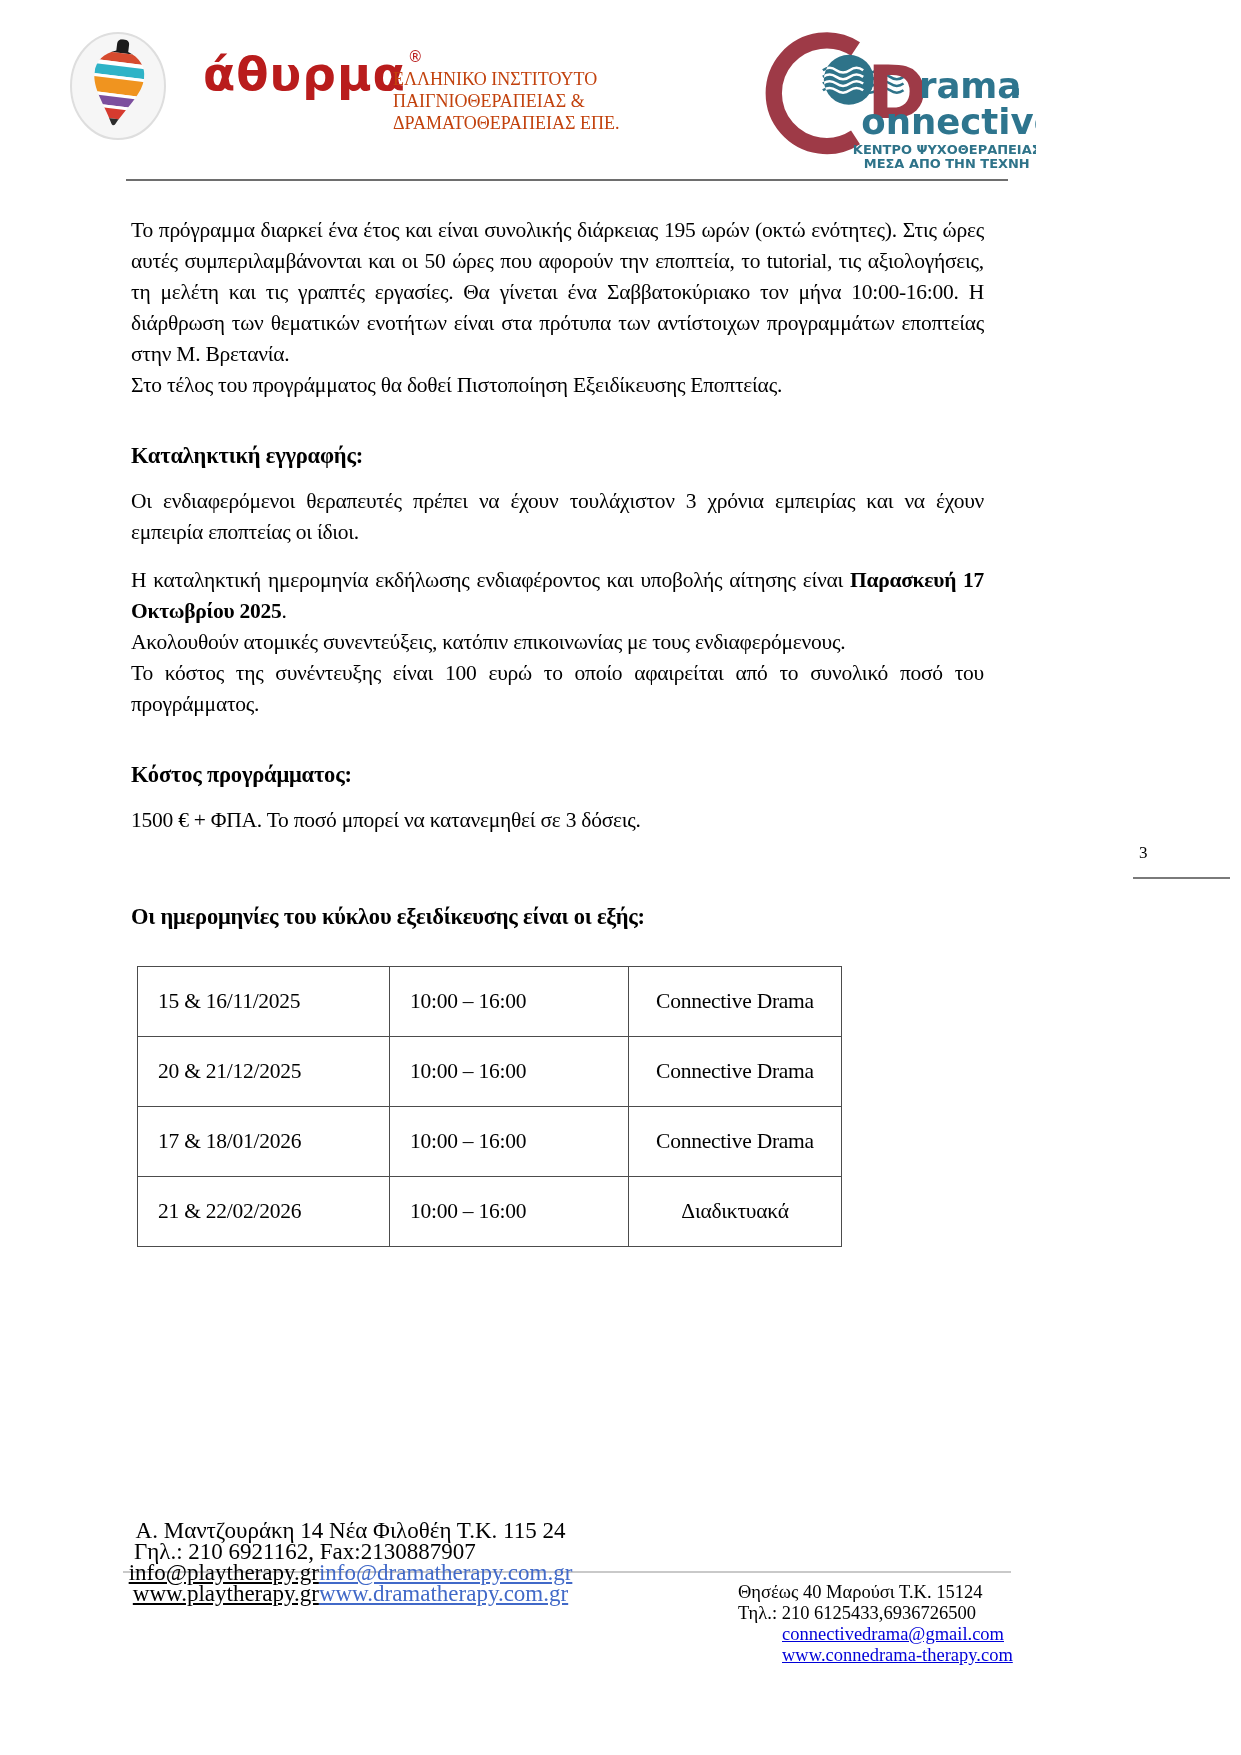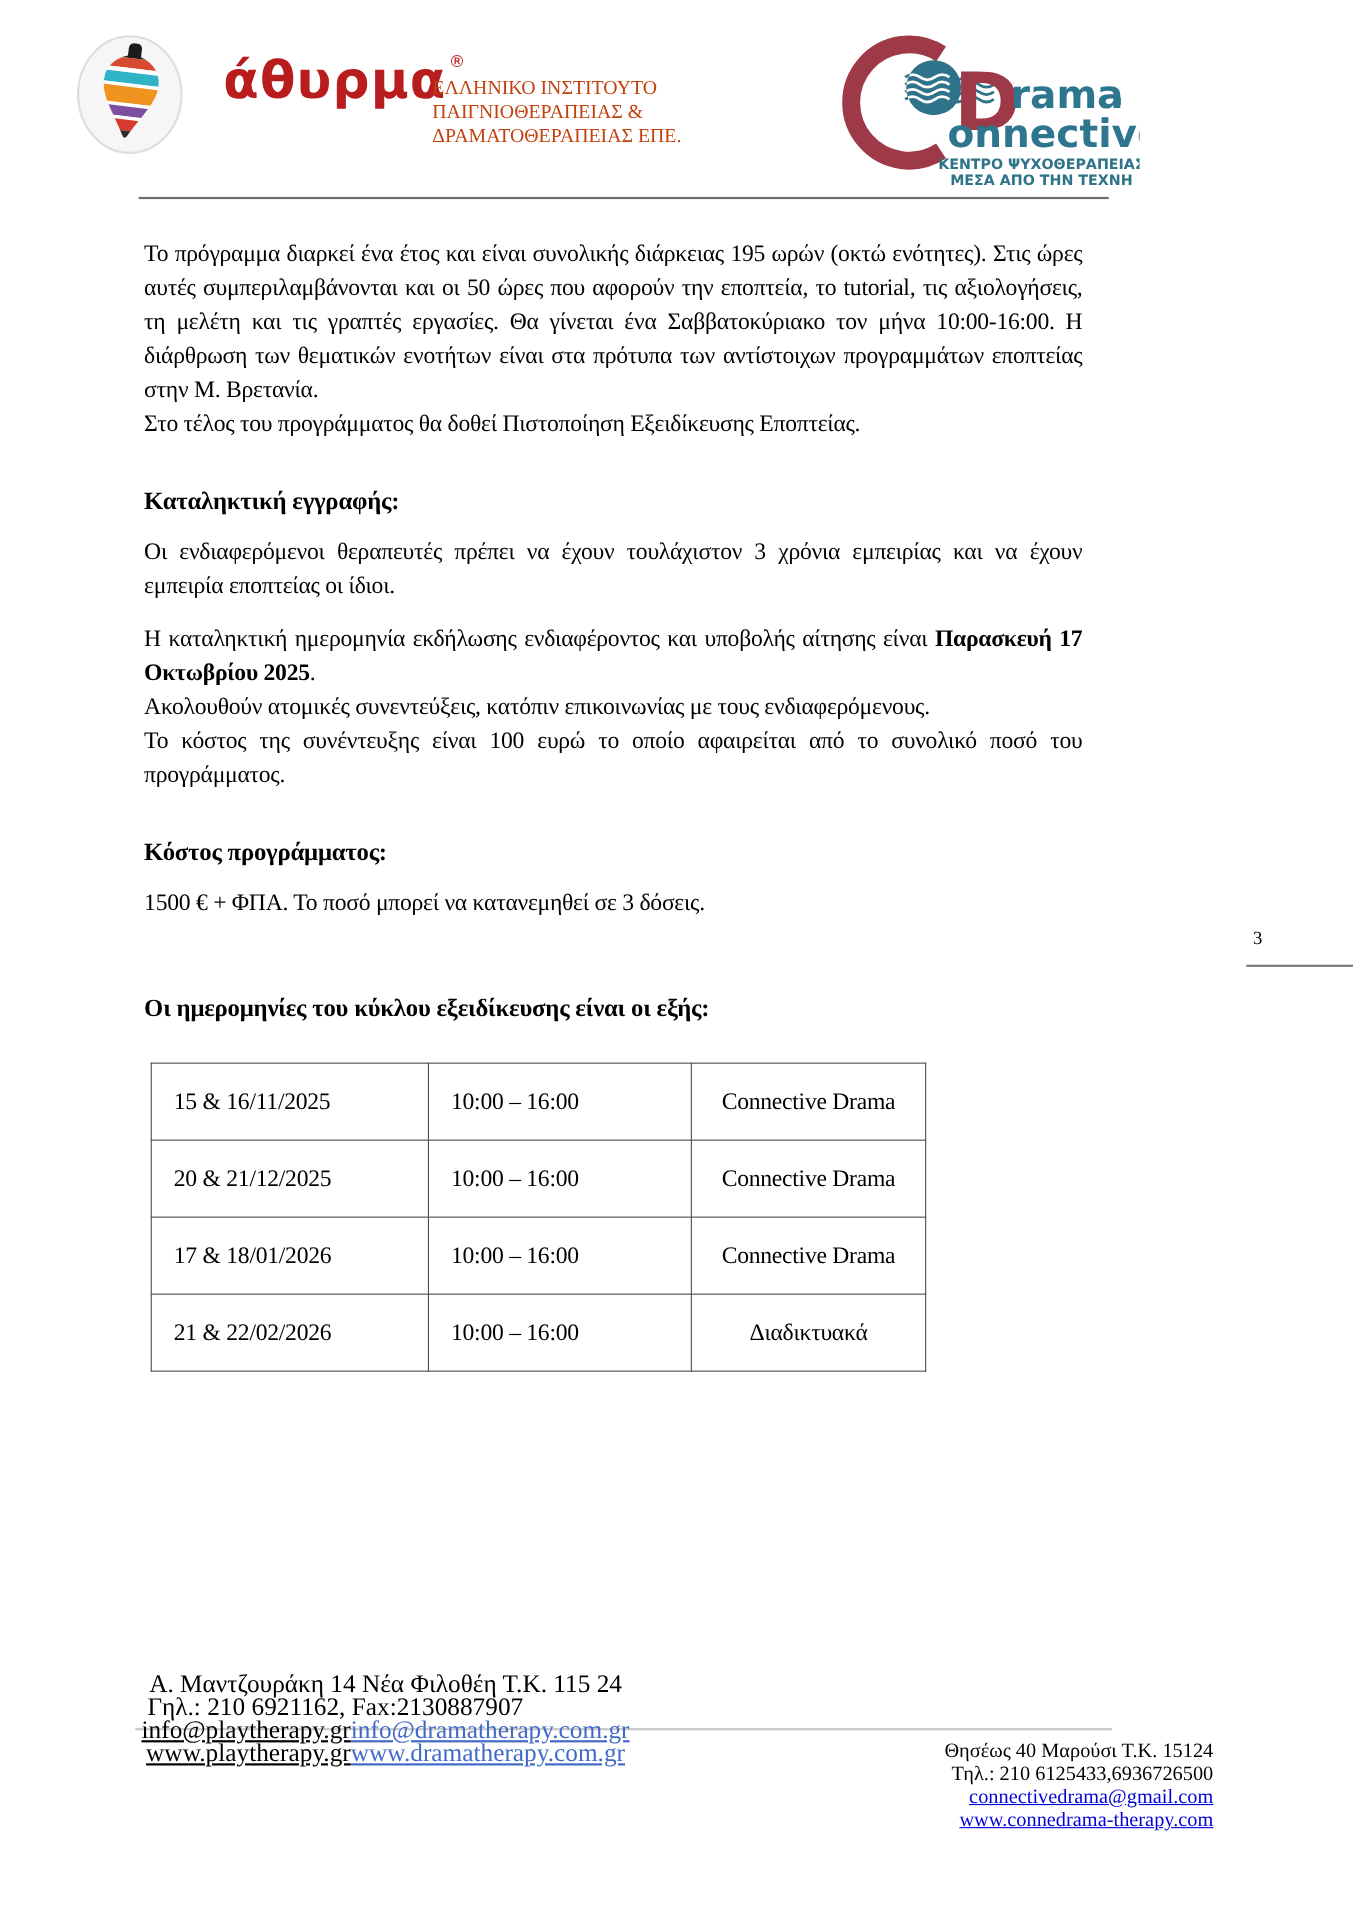--- a/index.html
+++ b/index.html
@@ -52,21 +52,21 @@
     font-size:21.5px;letter-spacing:-0.25px;
   }
   .sched .c-dates{width:230px;padding-left:20px;}
   .sched .c-time{width:217px;padding-left:20px;}
   .sched .c-loc{width:210px;text-align:center;}
 
   
   .footer-rule{position:absolute;left:123px;top:1571px;width:888px;height:2px;background:#c9c9c9;}
   .footer-left{position:absolute;left:128px;top:1520px;width:445px;text-align:center;font-size:23px;line-height:21px;}
   .footer-left .phone-line{text-align:left;padding-left:6px;}
-  .footer-right{position:absolute;left:738px;top:1582px;width:365px;text-align:right;font-size:18.5px;line-height:21px;}
+  .footer-right{position:absolute;left:738px;top:1582px;width:365px;text-align:left;font-size:18.5px;line-height:21px;}
   .lnk{text-decoration:underline;cursor:pointer;}
   .lnk.dark{color:#000000;}
   .lnk.light{color:#4169c8;}
   .lnk.pure{color:#0000d8;margin-left:44px;}
 </style>
 </head>
 <body>
 
 <div class="page">
 

